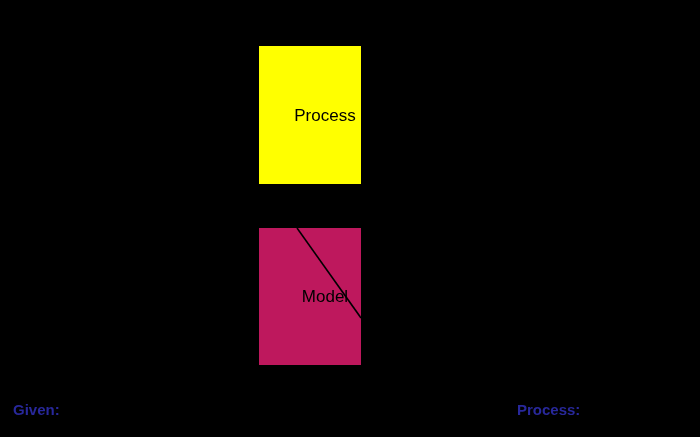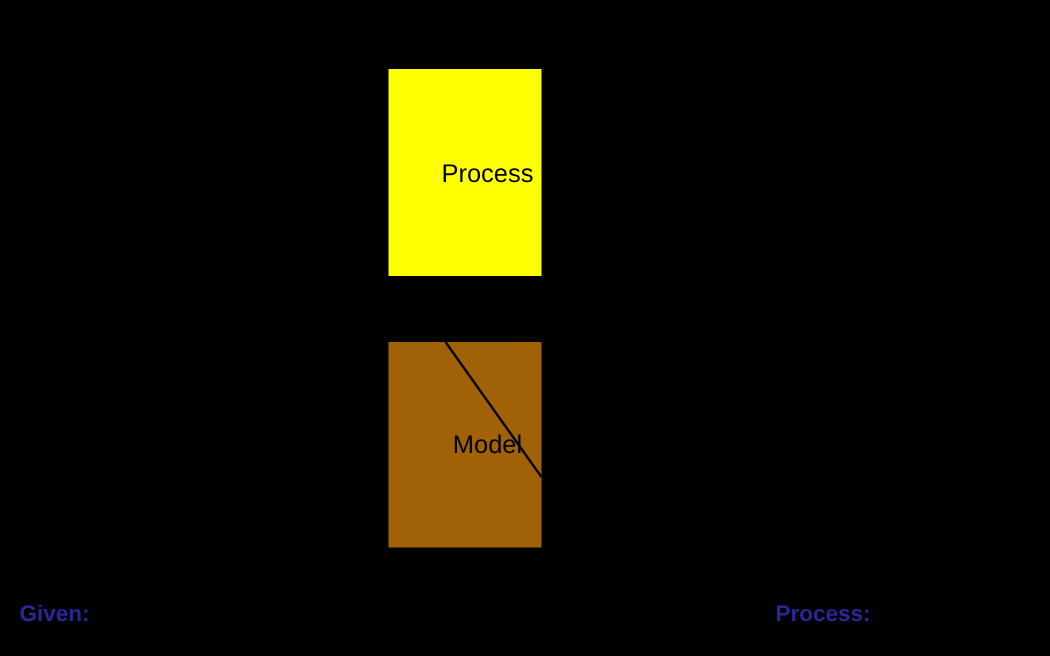--- a/index.html
+++ b/index.html
@@ -41,21 +41,21 @@
     top: 46px;
     width: 102px;
     height: 138px;
     background: #FFFF00;
   }
   #model-block {
     left: 259px;
     top: 228px;
     width: 102px;
     height: 137px;
-    background: #a16207;
+    background: #be185d;
   }
   #model-slash {
     position: absolute;
     left: 259px;
     top: 228px;
     width: 102px;
     height: 137px;
     z-index: 2;
     pointer-events: none;
   }

